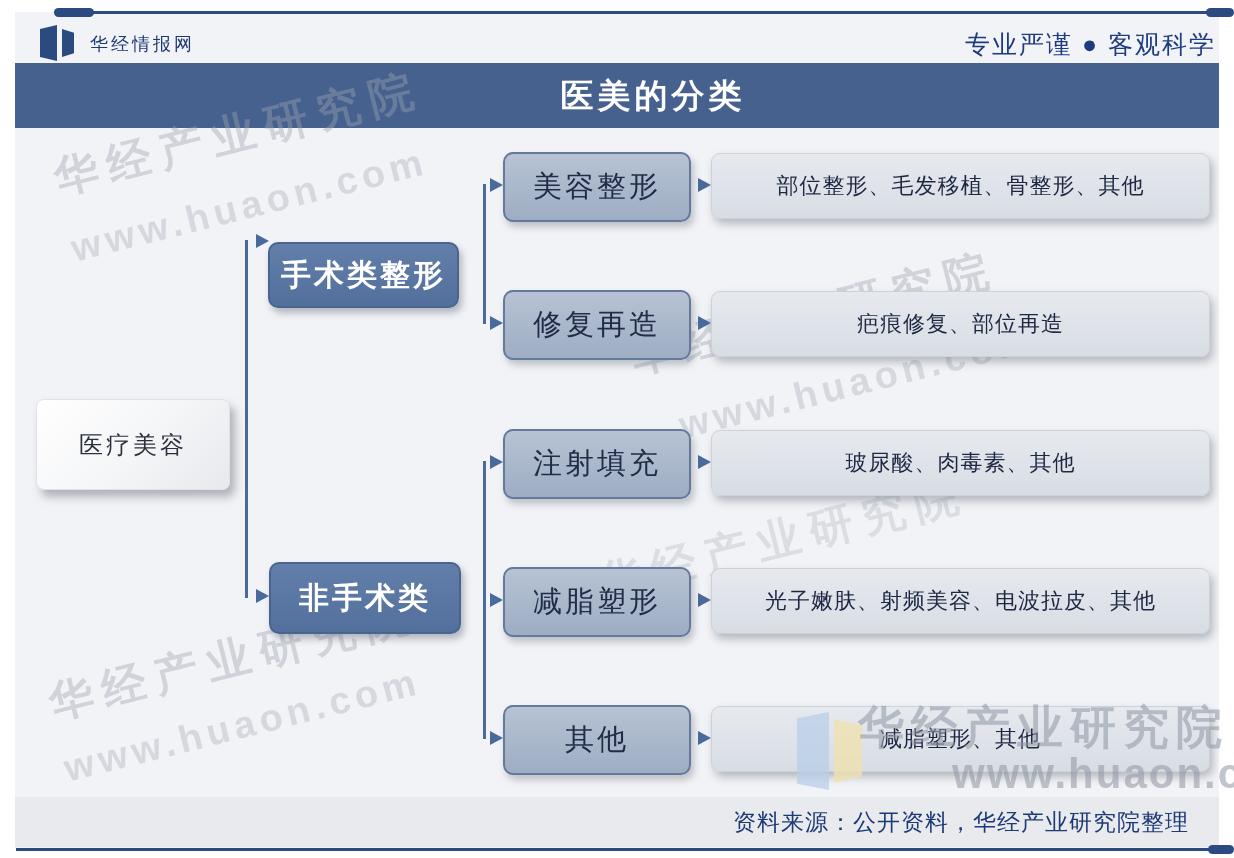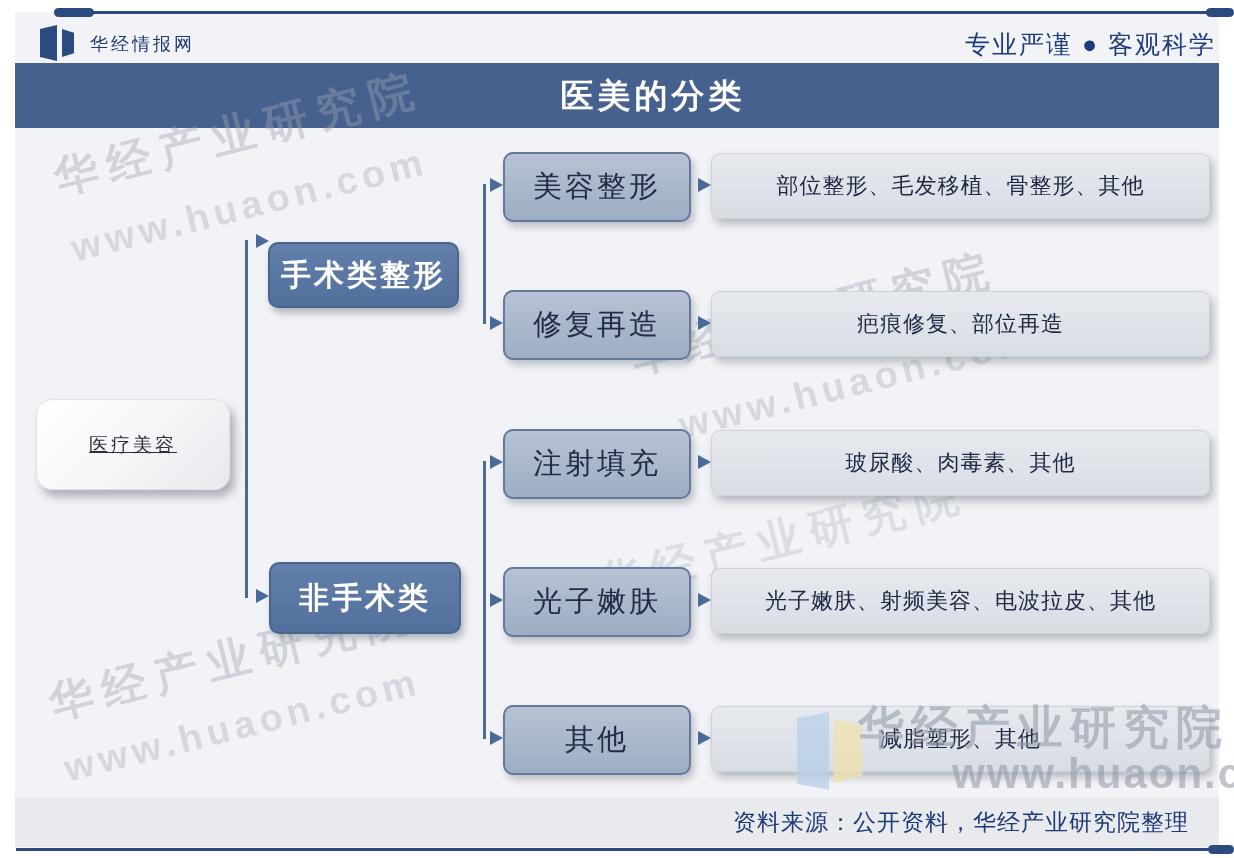--- a/index.html
+++ b/index.html
@@ -23,22 +23,22 @@
     color:#1e3b80;font-weight:500;letter-spacing:2px;}
 
   
   .title-band{position:absolute;left:15px;top:63px;width:1204px;height:65px;background:#46618e;}
   .page-title{width:100%;text-align:center;line-height:65px;font-size:33px;font-weight:bold;
     color:#ffffff;letter-spacing:4px;padding-left:36px;}
 
   
   .node{position:absolute;display:flex;align-items:center;justify-content:center;z-index:3;}
   .node-root{background:linear-gradient(135deg,#ffffff 0%,#f4f5f7 55%,#e7e9ed 100%);
-    border:1px solid #dfe2e7;border-radius:16px;box-shadow:5px 7px 9px rgba(110,116,128,.5);
-    color:#2b303c;font-size:19px;letter-spacing:3px;text-decoration:underline;}
+    border:1px solid #dfe2e7;border-radius:8px;box-shadow:5px 7px 9px rgba(110,116,128,.5);
+    color:#2b303c;font-size:24px;letter-spacing:3px;}
   .node-dark{background:linear-gradient(180deg,#627ea9 0%,#53709d 100%);
     border:2px solid #49648f;border-radius:10px;box-shadow:3px 5px 7px rgba(100,108,124,.45);
     color:#ffffff;font-size:30px;font-weight:bold;letter-spacing:3px;}
   .node-mid{background:linear-gradient(180deg,#b7c3d4 0%,#9dadc3 100%);
     border:2px solid #64799b;border-radius:10px;box-shadow:3px 5px 7px rgba(110,118,132,.4);
     color:#222c47;font-size:29px;letter-spacing:3px;}
   .node-detail{background:linear-gradient(180deg,#e6eaef 0%,#d8dde4 100%);
     border:1px solid #ccd2da;border-radius:9px;box-shadow:3px 5px 8px rgba(105,112,125,.45);
     color:#1d2742;font-size:22px;letter-spacing:1px;}
 
@@ -129,21 +129,21 @@
   <div class="arr" style="left:698px;top:731px;"></div>
 
   <div class="node node-root" style="left:36px;top:399px;width:192px;height:89px;">医疗美容</div>
 
   <div class="node node-dark" style="left:268px;top:210px;width:187px;height:62px;margin-top:32px;">手术类整形</div>
   <div class="node node-dark" style="left:269px;top:562px;width:188px;height:68px;">非手术类</div>
 
   <div class="node node-mid" style="left:503px;top:152px;width:184px;height:66px;">美容整形</div>
   <div class="node node-mid" style="left:503px;top:290px;width:184px;height:66px;">修复再造</div>
   <div class="node node-mid" style="left:503px;top:429px;width:184px;height:66px;">注射填充</div>
-  <div class="node node-mid" style="left:503px;top:567px;width:184px;height:66px;">光子嫩肤</div>
+  <div class="node node-mid" style="left:503px;top:567px;width:184px;height:66px;">减脂塑形</div>
   <div class="node node-mid" style="left:503px;top:705px;width:184px;height:66px;">其他</div>
 
   <div class="node node-detail" style="left:711px;top:153px;width:497px;height:64px;">部位整形、毛发移植、骨整形、其他</div>
   <div class="node node-detail" style="left:711px;top:291px;width:497px;height:64px;">疤痕修复、部位再造</div>
   <div class="node node-detail" style="left:711px;top:430px;width:497px;height:64px;">玻尿酸、肉毒素、其他</div>
   <div class="node node-detail" style="left:711px;top:568px;width:497px;height:64px;">光子嫩肤、射频美容、电波拉皮、其他</div>
   <div class="node node-detail" style="left:711px;top:706px;width:497px;height:64px;">减脂塑形、其他</div>
 
   <div class="wm-logo">
     <div class="lp"></div>

